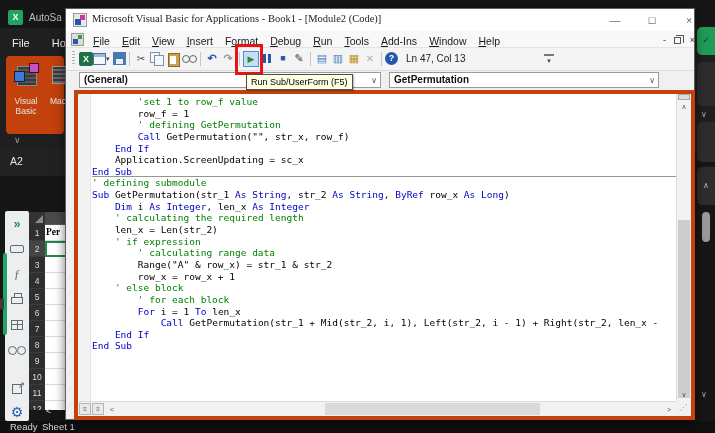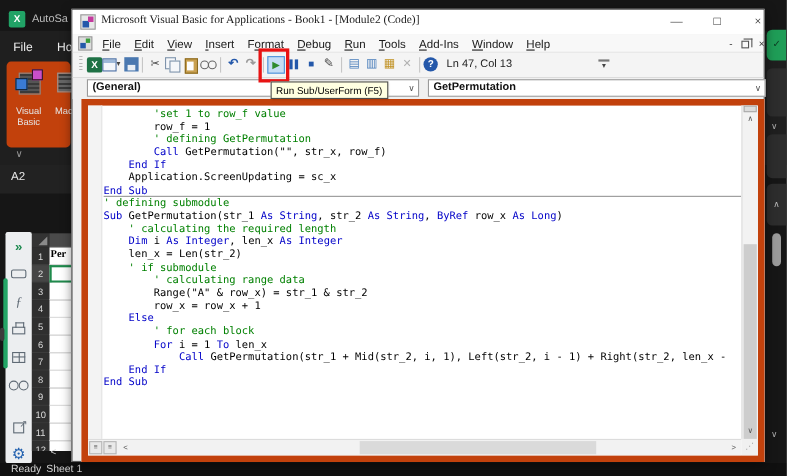--- a/index.html
+++ b/index.html
@@ -123,21 +123,21 @@
   .tc-objb{color:#c09020;font-size:11px;}
   .tc-toolbox{color:#b0b0b0;font-size:10px;}
   .tc-help{background:#2458aa;border-radius:50%;color:#fff;font-weight:bold;font-size:9px;width:13px;height:13px;line-height:13px;margin-top:1px;}
   .vb-ln{display:inline-block;margin-left:8px;font-size:10px;color:#222;vertical-align:top;line-height:16px;}
   .vb-ovf{position:absolute;left:478px;top:6px;width:10px;text-align:center;font-size:7px;color:#444;border-top:2px solid #777;line-height:9px;}
   .vb-combos{position:absolute;left:0;top:62px;width:100%;height:19px;background:#f0f0f0;}
   .combo{position:absolute;top:1px;height:16px;background:#fff;border:1px solid #9a9a9a;font-size:10px;font-weight:600;
          color:#111;padding:1px 14px 0 4px;white-space:nowrap;overflow:hidden;}
   .combo .arr{position:absolute;right:3px;top:3px;font-size:8px;color:#555;font-weight:normal;}
   
-  .vb-code{position:absolute;left:8px;top:81px;width:621px;height:330px;background:#fff;border:6px solid #c2410c;}
+  .vb-code{position:absolute;left:8px;top:81px;width:621px;height:330px;background:#fff;border:4px solid #c2410c;}
   .code-margin{position:absolute;left:0;top:0;bottom:15px;width:13px;background:#f3f3f3;border-right:1px solid #e4e4e4;}
   .code-lines{position:absolute;left:14px;top:1px;right:15px;bottom:15px;overflow:hidden;padding-top:1px;}
   .cl{white-space:pre;height:11.65px;font-family:"DejaVu Sans Mono","Liberation Mono",monospace;
       font-size:9.5px;line-height:11.65px;color:#000;}
   .cl.sep{border-bottom:1px solid #969696;}
   .cl .k{color:#0000c8;} .cl .c{color:#008000;} .cl .n{color:#000;}
   .vscroll{position:absolute;right:0;top:0;bottom:15px;width:15px;background:#f2f2f2;border-left:1px solid #dcdcdc;}
   .vs-split{position:absolute;left:1px;right:1px;top:0;height:6px;background:#dcdcdc;border:1px solid #aaa;}
   .vs-up{position:absolute;left:0;right:0;top:7px;height:12px;text-align:center;font-size:7px;color:#555;line-height:12px;}
   .vs-dn{position:absolute;left:0;right:0;bottom:0;height:12px;text-align:center;font-size:7px;color:#555;line-height:12px;}
@@ -269,44 +269,44 @@
       <span class="cc cc-restore" style="left:608px;"></span>
       <span class="cc" style="left:620px;">×</span>
     </div>
     <div class="vb-toolbar" id="vb-toolbar">
       <span class="grip"></span><span class="ti tc-excel">X</span><span class="ti tc-form"></span><span class="ti-caret">▾</span><span class="ti tc-save"></span><span class="ti-sep"></span><span class="ti ">✂</span><span class="ti tc-copy"></span><span class="ti tc-paste"></span><span class="ti tc-bin"></span><span class="ti-sep"></span><span class="ti tc-undo">↶</span><span class="ti tc-redo">↷</span><span class="ti-sep"></span><span class="ti tc-run">▶</span><span class="ti tc-break"></span><span class="ti tc-reset">■</span><span class="ti tc-design">✎</span><span class="ti-sep"></span><span class="ti tc-proj">▤</span><span class="ti tc-props">▥</span><span class="ti tc-objb">▦</span><span class="ti tc-toolbox">✕</span><span class="ti-sep"></span><span class="ti tc-help">?</span><span class="vb-ln">Ln 47, Col 13</span><span class="vb-ovf">▾</span>
     </div>
     <div class="vb-combos">
       <div class="combo" style="left:13px;width:302px;">
         <span>(General)</span><span class="arr">∨</span>
       </div>
-      <div class="combo" style="left:323px;width:307px;">
+      <div class="combo" style="left:323px;width:270px;">
         <span>GetPermutation</span><span class="arr">∨</span>
       </div>
     </div>
     <div class="vb-code">
       <div class="code-margin"></div>
       <div class="code-lines" id="code-lines">
           <div class="cl"><span>        </span><span class="c">'set 1 to row_f value</span></div>
           <div class="cl"><span>        </span><span class="n">row_f = 1</span></div>
           <div class="cl"><span>        </span><span class="c">' defining GetPermutation</span></div>
           <div class="cl"><span>        </span><span class="k">Call</span><span class="n"> GetPermutation("", str_x, row_f)</span></div>
           <div class="cl"><span>    </span><span class="k">End If</span></div>
           <div class="cl"><span>    </span><span class="n">Application.ScreenUpdating = sc_x</span></div>
           <div class="cl sep"><span></span><span class="k">End Sub</span></div>
           <div class="cl"><span></span><span class="c">' defining submodule</span></div>
           <div class="cl"><span></span><span class="k">Sub</span><span class="n"> GetPermutation(str_1 </span><span class="k">As String</span><span class="n">, str_2 </span><span class="k">As String</span><span class="n">, </span><span class="k">ByRef</span><span class="n"> row_x </span><span class="k">As Long</span><span class="n">)</span></div>
+          <div class="cl"><span>    </span><span class="k">Dim</span><span class="n"> i </span><span class="k">As Integer</span><span class="n">, len_x </span><span class="k">As Integer</span></div>
           <div class="cl"><span>    </span><span class="c">' calculating the required length</span></div>
-          <div class="cl"><span>    </span><span class="k">Dim</span><span class="n"> i </span><span class="k">As Integer</span><span class="n">, len_x </span><span class="k">As Integer</span></div>
           <div class="cl"><span>    </span><span class="n">len_x = Len(str_2)</span></div>
-          <div class="cl"><span>    </span><span class="c">' if submodule</span></div>
+          <div class="cl"><span>    </span><span class="c">' if expression</span></div>
           <div class="cl"><span>        </span><span class="c">' calculating range data</span></div>
           <div class="cl"><span>        </span><span class="n">Range("A" &amp; row_x) = str_1 &amp; str_2</span></div>
           <div class="cl"><span>        </span><span class="n">row_x = row_x + 1</span></div>
-          <div class="cl"><span>    </span><span class="k">Else</span></div>
+          <div class="cl"><span>    </span><span class="c">' else block</span></div>
           <div class="cl"><span>        </span><span class="c">' for each block</span></div>
           <div class="cl"><span>        </span><span class="k">For</span><span class="n"> i = 1 </span><span class="k">To</span><span class="n"> len_x</span></div>
           <div class="cl"><span>            </span><span class="k">Call</span><span class="n"> GetPermutation(str_1 + Mid(str_2, i, 1), Left(str_2, i - 1) + Right(str_2, len_x -</span></div>
           <div class="cl"><span>    </span><span class="k">End If</span></div>
           <div class="cl"><span></span><span class="k">End Sub</span></div>
         </div>
       <div class="vscroll">
         <div class="vs-split"></div>
         <div class="vs-up">∧</div>
         <div class="vs-thumb"></div>

